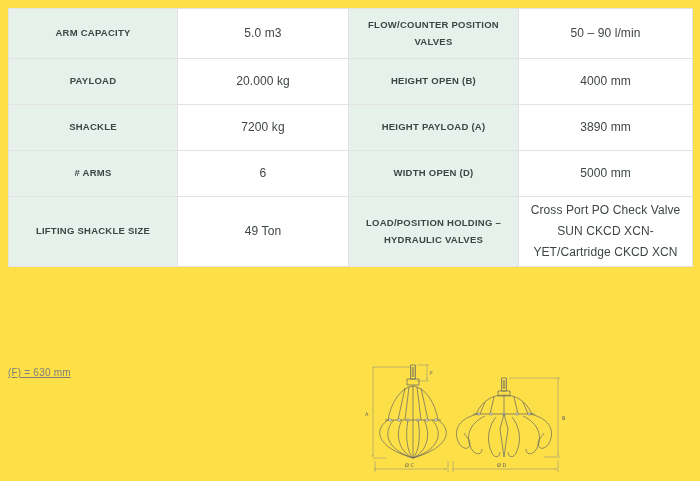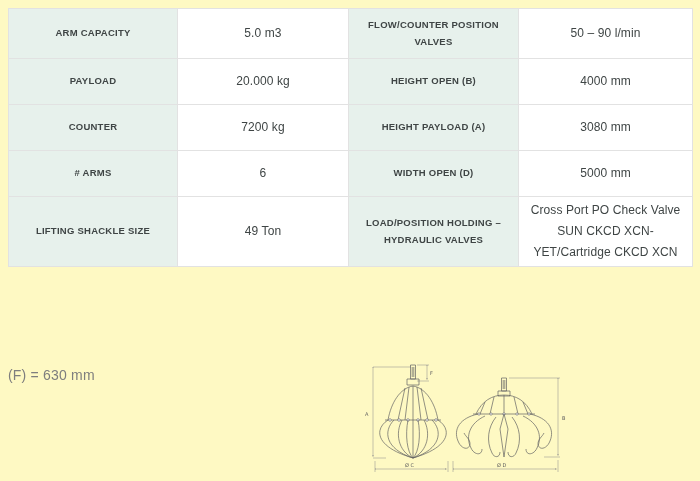--- a/index.html
+++ b/index.html
@@ -1,20 +1,20 @@
 <!DOCTYPE html>
 <html><head>
 <meta charset="utf-8">
 <style>
   html,body{margin:0;padding:0}
   body{
     width:700px;height:481px;background:#ffffff;
     font-family:"Liberation Sans",sans-serif;
   }
-  .stage{position:relative;width:700px;height:481px;background:#fef9c3;overflow:hidden}
+  .stage{position:relative;width:700px;height:481px;background:#fde047;overflow:hidden}
 
   table.spec{
     position:absolute;left:8px;top:8px;width:684px;
     border-collapse:collapse;table-layout:fixed;
   }
   .spec td{
     border:1px solid #e2e2e2;
     text-align:center;vertical-align:middle;
     padding:3px 5px;color:#3f4545;overflow:hidden;
   }
@@ -25,21 +25,21 @@
   .spec td.val{
     background:#ffffff;
     font-size:12px;line-height:1.75;letter-spacing:.1px;
   }
   .spec tr{height:46px}
   .spec tr.r1{height:50px}
   .spec tr.r6{height:46px}
 
   .footnote{
     position:absolute;left:8px;top:367px;
-    font-size:14px;color:#7e7e7e;letter-spacing:.2px;
+    font-size:10px;color:#7e7e7e;letter-spacing:.2px;text-decoration:underline;
   }
 
   svg.diagram{position:absolute;left:358px;top:361px}
   .dimline{stroke:#8a8a8a;stroke-width:.5;fill:none}
   .bodyline{stroke:#636363;stroke-width:.7;fill:none}
   .hingedot{stroke:#636363;stroke-width:.6;fill:#ffffff}
   .dim-label{font-size:5px;fill:#5f5f5f;font-family:"DejaVu Sans",sans-serif}
 </style>
 </head>
 <body>
@@ -60,24 +60,24 @@
         <td class="lab">FLOW/COUNTER POSITION VALVES</td>
         <td class="val">50 – 90 l/min</td>
       </tr>
       <tr class="r2">
         <td class="lab">PAYLOAD</td>
         <td class="val">20.000 kg</td>
         <td class="lab">HEIGHT OPEN (B)</td>
         <td class="val">4000 mm</td>
       </tr>
       <tr class="r3">
-        <td class="lab">COUNTER</td>
+        <td class="lab">SHACKLE</td>
         <td class="val">7200 kg</td>
         <td class="lab">HEIGHT PAYLOAD (A)</td>
-        <td class="val">3080 mm</td>
+        <td class="val">3890 mm</td>
       </tr>
       <tr class="r4">
         <td class="lab"># ARMS</td>
         <td class="val">6</td>
         <td class="lab">WIDTH OPEN (D)</td>
         <td class="val">5000 mm</td>
       </tr>
       <tr class="r6">
         <td class="lab">LIFTING SHACKLE SIZE</td>
         <td class="val">49 Ton</td>

